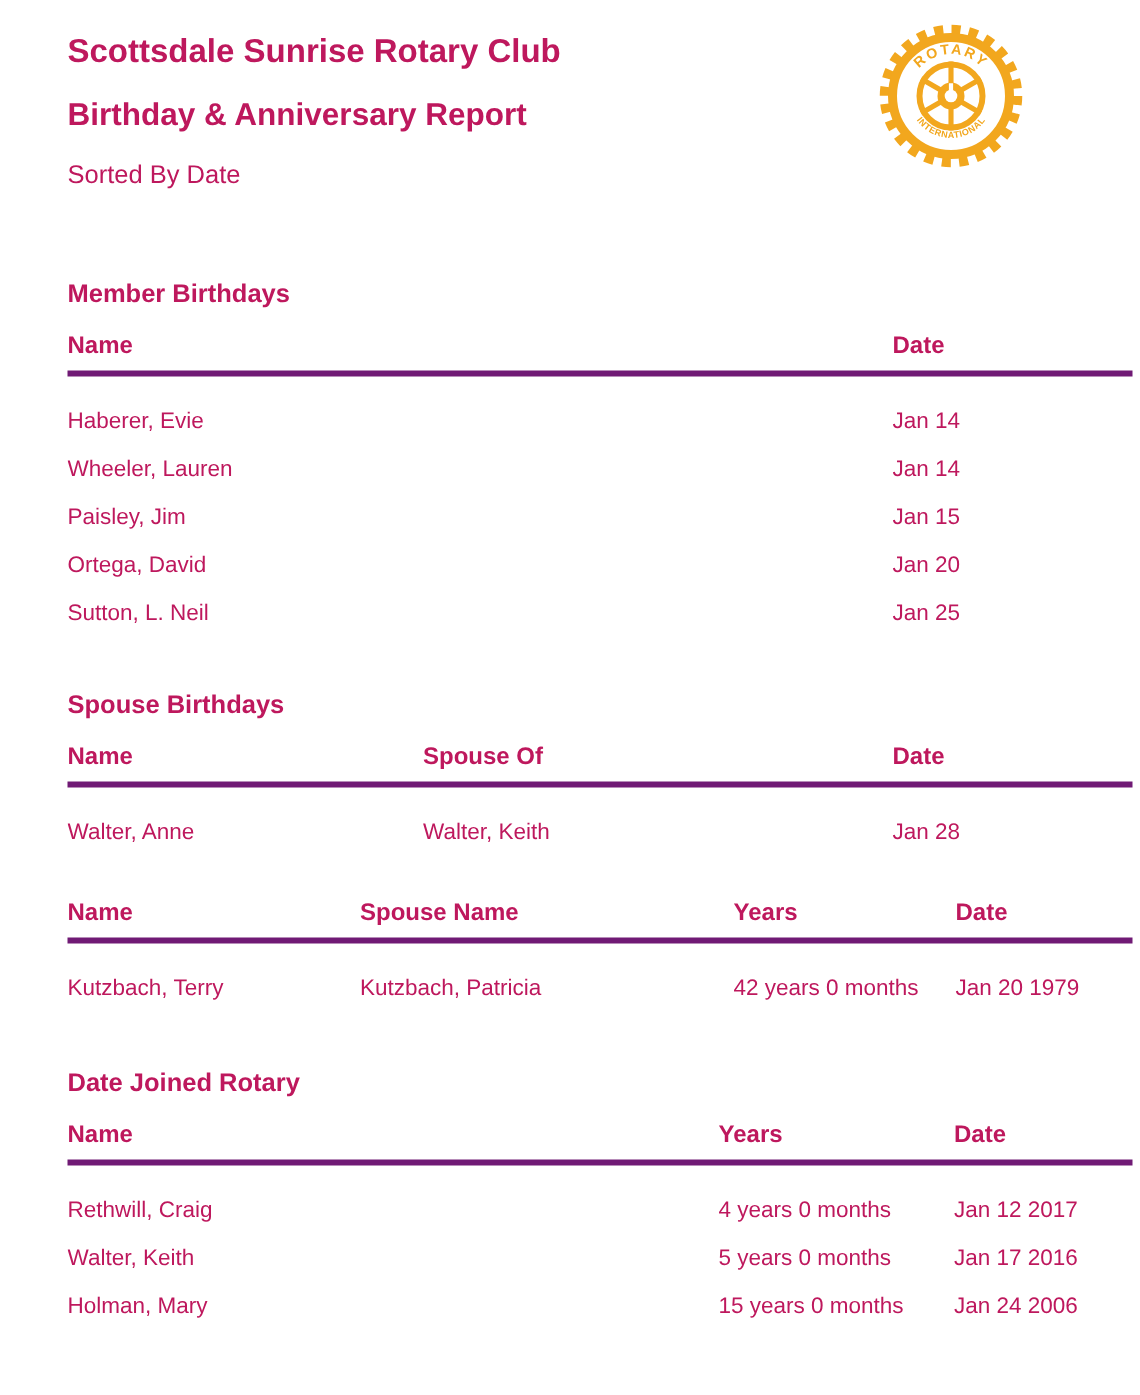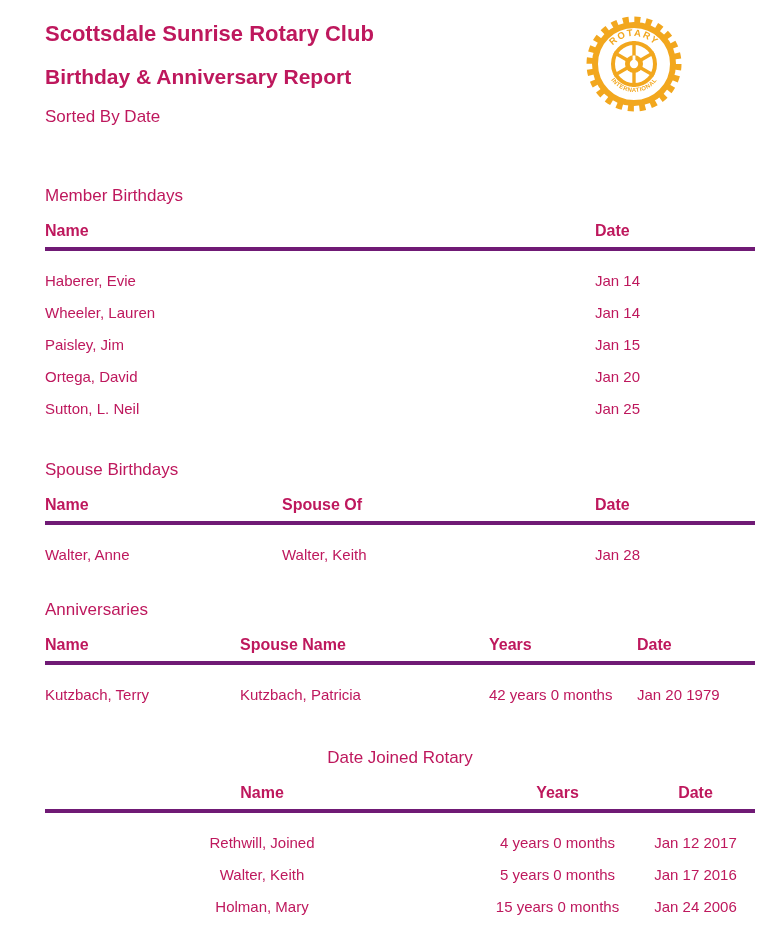--- a/index.html
+++ b/index.html
@@ -39,25 +39,25 @@
   .logo-wrap {
     position: absolute;
     left: 572px;
     top: 14px;
     width: 100px;
     height: 100px;
   }
   .report-section { margin-top: 36px; }
   .report-section.first { margin-top: 62px; }
   .report-section.anniv { margin-top: 30px; }
-  .report-section.joined { margin-top: 38px; text-align: center; }
+  .report-section.joined { margin-top: 38px; }
   .sec-title {
     font-size: 17px;
     line-height: 18px;
-    font-weight: normal;
+    font-weight: bold;
     margin: 0;
   }
   .thead {
     display: grid;
     margin-top: 18px;
     font-weight: bold;
     font-size: 16px;
     line-height: 16px;
     padding-bottom: 8px;
     border-bottom: 4px solid #701a75;
@@ -155,21 +155,20 @@
     <div class="tbody">
       <div class="trow cols-s2">
         <div class="td">Walter, Anne</div>
         <div class="td">Walter, Keith</div>
         <div class="td">Jan 28</div>
       </div>
     </div>
   </section>
 
   <section class="report-section anniv">
-    <h3 class="sec-title">Anniversaries</h3>
     <div class="thead cols-s3">
       <div class="th">Name</div>
       <div class="th">Spouse Name</div>
       <div class="th">Years</div>
       <div class="th">Date</div>
     </div>
     <div class="tbody">
       <div class="trow cols-s3">
         <div class="td">Kutzbach, Terry</div>
         <div class="td">Kutzbach, Patricia</div>
@@ -181,21 +180,21 @@
 
   <section class="report-section joined">
     <h3 class="sec-title">Date Joined Rotary</h3>
     <div class="thead cols-s4">
       <div class="th">Name</div>
       <div class="th">Years</div>
       <div class="th">Date</div>
     </div>
     <div class="tbody">
       <div class="trow cols-s4">
-        <div class="td">Rethwill, Joined</div>
+        <div class="td">Rethwill, Craig</div>
         <div class="td">4 years 0 months</div>
         <div class="td">Jan 12 2017</div>
       </div>
       <div class="trow cols-s4">
         <div class="td">Walter, Keith</div>
         <div class="td">5 years 0 months</div>
         <div class="td">Jan 17 2016</div>
       </div>
       <div class="trow cols-s4">
         <div class="td">Holman, Mary</div>

